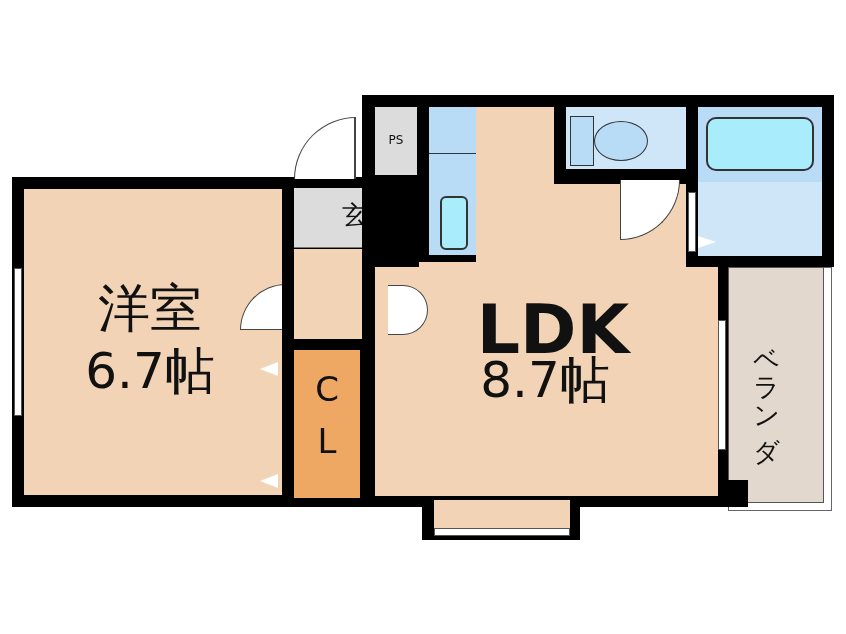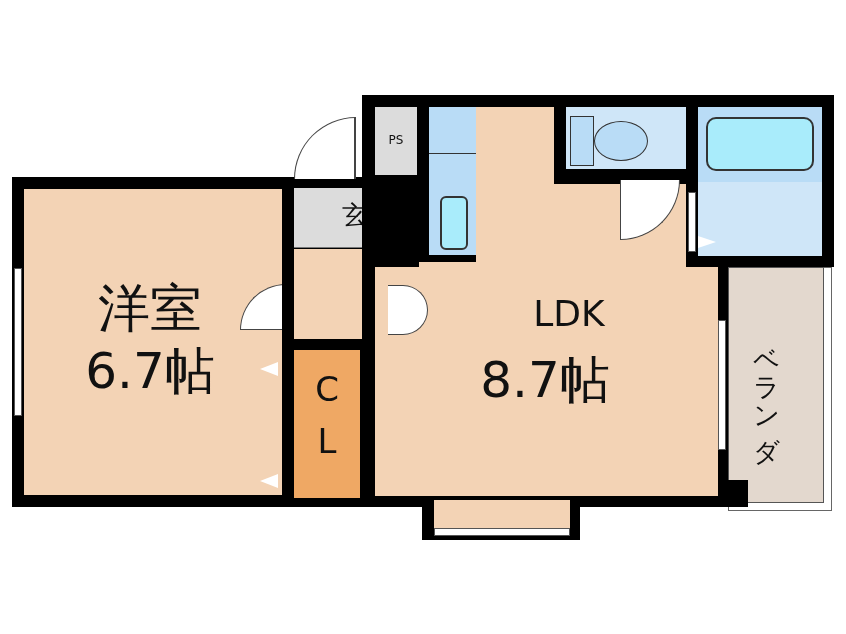--- a/index.html
+++ b/index.html
@@ -47,21 +47,21 @@
 <div class="label" style="left:375px;top:134px;width:42px;font-size:12px;">PS</div>
 <div class="abs wet2" style="left:429px;top:107px;width:47px;height:155px;border-top:none;"></div>
 <div class="abs" style="left:429px;top:153px;width:47px;height:1px;background:#333;"></div>
 <div class="abs tub" style="left:440px;top:196px;width:28px;height:54px;border-radius:6px;"></div>
 
 <div class="abs wall" style="left:362px;top:255px;width:370px;height:252px;"></div>
 <div class="abs floor" style="left:476px;top:107px;width:78px;height:160px;"></div>
 <div class="abs floor" style="left:554px;top:184px;width:132px;height:83px;"></div>
 <div class="abs floor" style="left:375px;top:267px;width:343px;height:229px;"></div>
 <div class="abs floor" style="left:419px;top:262px;width:60px;height:10px;"></div>
-<div class="label" style="left:484px;top:296px;width:170px;font-size:36px;">LDK</div>
+<div class="label" style="left:468px;top:296px;width:170px;font-size:68px;font-weight:bold;">LDK</div>
 <div class="label" style="left:460px;top:355px;width:170px;font-size:50px;">8.7帖</div>
 
 <div class="abs door-arc" style="left:388px;top:285px;width:40px;height:50px;border-radius:0 40px 40px 0;border-left:none;"></div>
 
 <div class="abs door-arc" style="left:620px;top:180px;width:60px;height:60px;border-radius:0 0 60px 0;border-top:none;"></div>
 
 <div class="abs wall" style="left:422px;top:500px;width:158px;height:40px;"></div>
 <div class="abs floor" style="left:434px;top:500px;width:136px;height:28px;"></div>
 <div class="abs win" style="left:434px;top:528px;width:136px;height:8px;"></div>
 

